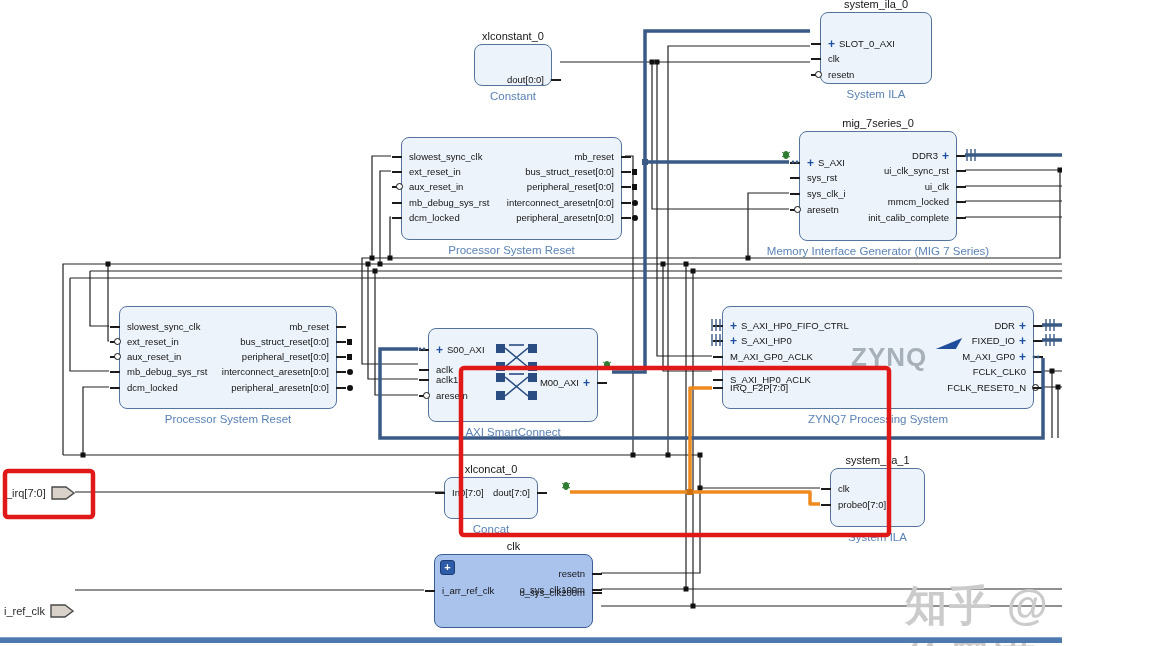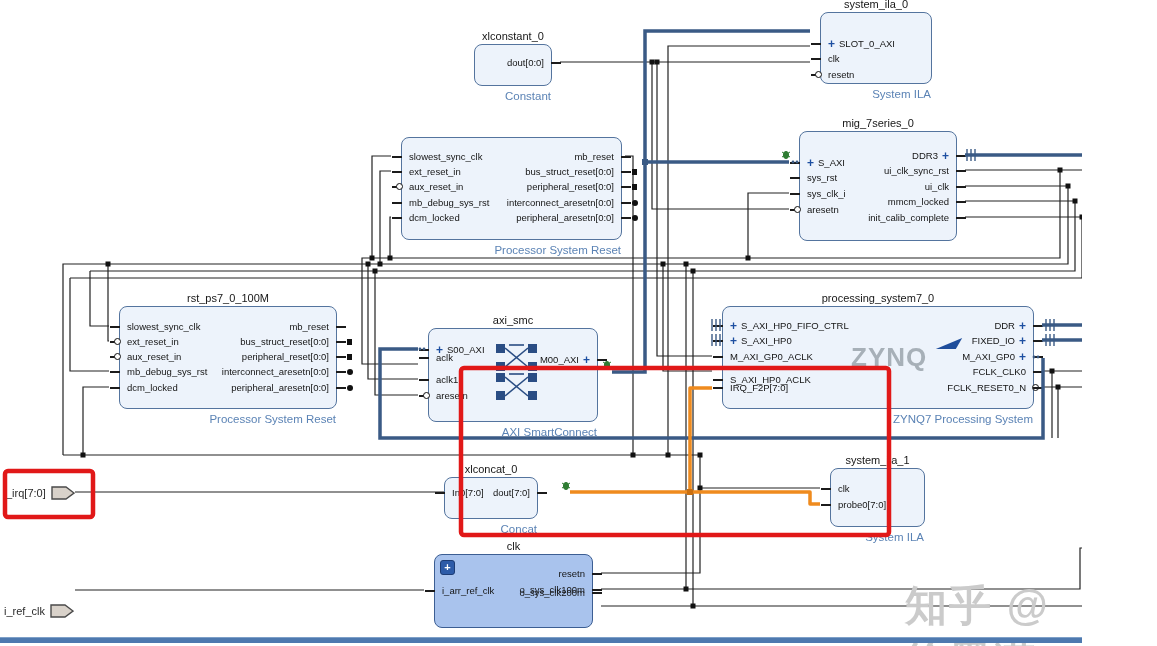--- a/index.html
+++ b/index.html
@@ -1,22 +1,22 @@
 <!DOCTYPE html>
 <html><head>
 <meta charset="utf-8">
 <style>
   html,body{margin:0;padding:0;background:#fff;}
   #canvas{position:relative;width:1062px;height:646px;overflow:hidden;background:#fff;
-          font-family:"Liberation Sans", sans-serif;padding-left:20px;}
+          font-family:"Liberation Sans", sans-serif;}
   svg.layer{position:absolute;left:0;top:0;pointer-events:none;}
   .blk{position:absolute;background:#edf3fb;border:1px solid #54749e;border-radius:8px;}
   .blk.hier{background:#a9c3ed;border-color:#3c5e93;}
   .blk-title{position:absolute;left:-25%;width:150%;text-align:center;top:-15px;font-size:11px;color:#161616;white-space:nowrap;}
-  .blk-type{position:absolute;text-align:right;bottom:-17px;font-size:11.5px;color:#5b83b5;white-space:nowrap;}
+  .blk-type{position:absolute;text-align:center;bottom:-17px;font-size:11.5px;color:#5b83b5;white-space:nowrap;}
   .p{position:absolute;font-size:9.5px;color:#141414;white-space:nowrap;height:10px;line-height:10px;}
   .pl{left:7px;}
   .pr{right:7px;text-align:right;}
   .pl::before{content:"";position:absolute;left:-17px;top:4px;width:10px;height:2px;background:#1b1b1b;}
   .pr::after{content:"";position:absolute;right:-17px;top:4px;width:10px;height:2px;background:#1b1b1b;}
   .pl.lo::after{content:"";position:absolute;left:-13px;top:1px;width:5px;height:5px;border:1.6px solid #111;border-radius:50%;background:#fff;}
   .pr.lo::before{content:"";position:absolute;right:-13px;top:1px;width:5px;height:5px;border:1.6px solid #111;border-radius:50%;background:#fff;}
   .pr.tsq::before{content:"";position:absolute;right:-23px;top:2px;width:5px;height:6px;background:#111;}
   .pr.tc::before{content:"";position:absolute;right:-24px;top:2px;width:6px;height:6px;border-radius:50%;background:#111;}
   .plus::before{content:"+";color:#1d4fa1;font-weight:bold;font-size:12px;margin-right:4px;vertical-align:-1px;}
@@ -105,21 +105,21 @@
   <div class="blk" style="left:820px;top:12px;width:110px;height:70px">
     <div class="blk-title">system_ila_0</div>
     <div class="p pl" style="top:26px"><span class="plus"></span><span>SLOT_0_AXI</span></div>
     <div class="p pl" style="top:41px">clk</div>
     <div class="p pl lo" style="top:57px">resetn</div>
     <div class="blk-type" style="width:100%;left:0">System ILA</div>
   </div>
 
   <div class="blk" style="left:474px;top:44px;width:76px;height:40px">
     <div class="blk-title">xlconstant_0</div>
-    <div class="p pr" style="top:13px">dout[0:0]</div>
+    <div class="p pr" style="top:30px">dout[0:0]</div>
     <div class="blk-type" style="width:100%;left:0">Constant</div>
   </div>
 
   <div class="blk" style="left:401px;top:137px;width:219px;height:101px">
     <div class="p pl" style="top:14px">slowest_sync_clk</div>
     <div class="p pl" style="top:29px">ext_reset_in</div>
     <div class="p pl lo" style="top:44px">aux_reset_in</div>
     <div class="p pl" style="top:60px">mb_debug_sys_rst</div>
     <div class="p pl" style="top:75px">dcm_locked</div>
     <div class="p pr" style="top:14px">mb_reset</div>
@@ -134,44 +134,43 @@
     <div class="blk-title">mig_7series_0</div>
     <div class="p pl" style="top:26px"><span class="plus"></span><span>S_AXI</span></div>
     <div class="p pl" style="top:41px">sys_rst</div>
     <div class="p pl" style="top:57px">sys_clk_i</div>
     <div class="p pl lo" style="top:73px">aresetn</div>
     <div class="p pr" style="top:19px"><span>DDR3</span><span class="plusr"></span></div>
     <div class="p pr" style="top:34px">ui_clk_sync_rst</div>
     <div class="p pr" style="top:50px">ui_clk</div>
     <div class="p pr" style="top:65px">mmcm_locked</div>
     <div class="p pr" style="top:81px">init_calib_complete</div>
+    <div class="blk-type" style="width:180%;left:-40%">Memory Interface Generator (MIG 7 Series)</div>
   </div>
 
   <div class="blk" style="left:119px;top:306px;width:216px;height:101px">
-    <div class="blk-title">rst_ps7_0_100M</div>
     <div class="p pl" style="top:15px">slowest_sync_clk</div>
     <div class="p pl lo" style="top:30px">ext_reset_in</div>
     <div class="p pl lo" style="top:45px">aux_reset_in</div>
     <div class="p pl" style="top:60px">mb_debug_sys_rst</div>
     <div class="p pl" style="top:76px">dcm_locked</div>
     <div class="p pr" style="top:15px">mb_reset</div>
     <div class="p pr tsq" style="top:30px">bus_struct_reset[0:0]</div>
     <div class="p pr tsq" style="top:45px">peripheral_reset[0:0]</div>
     <div class="p pr tc" style="top:60px">interconnect_aresetn[0:0]</div>
     <div class="p pr tc" style="top:76px">peripheral_aresetn[0:0]</div>
     <div class="blk-type" style="width:100%;left:0">Processor System Reset</div>
   </div>
 
   <div class="blk" style="left:428px;top:328px;width:168px;height:92px">
-    <div class="blk-title">axi_smc</div>
     <div class="p pl" style="top:16px"><span class="plus"></span><span>S00_AXI</span></div>
-    <div class="p pl" style="top:24px">aclk</div>
+    <div class="p pl" style="top:36px">aclk</div>
     <div class="p pl" style="top:46px">aclk1</div>
     <div class="p pl lo" style="top:62px">aresetn</div>
-    <div class="p pr" style="top:26px"><span>M00_AXI</span><span class="plusr"></span></div>
+    <div class="p pr" style="top:49px"><span>M00_AXI</span><span class="plusr"></span></div>
     <svg width="44" height="58" style="position:absolute;left:66px;top:14px">
       <g fill="#2a4d84">
           <rect x="1" y="1" width="9" height="9"></rect>
           <rect x="33" y="1" width="9" height="9"></rect>
           <rect x="1" y="19" width="9" height="9"></rect>
           <rect x="33" y="19" width="9" height="9"></rect>
       <rect x="1" y="30" width="9" height="9"></rect>
           <rect x="33" y="30" width="9" height="9"></rect>
           <rect x="1" y="48" width="9" height="9"></rect>
           <rect x="33" y="48" width="9" height="9"></rect>
@@ -182,21 +181,20 @@
           <line x1="14" y1="2" x2="29" y2="2"></line>
       <line x1="10" y1="34" x2="33" y2="53"></line>
           <line x1="10" y1="53" x2="33" y2="34"></line>
           <line x1="14" y1="31" x2="29" y2="31"></line>
         </g>
     </svg>
     <div class="blk-type" style="width:100%;left:0">AXI SmartConnect</div>
   </div>
 
   <div class="blk" style="left:722px;top:306px;width:310px;height:101px">
-    <div class="blk-title">processing_system7_0</div>
     <div class="p pl" style="top:14px"><span class="plus"></span><span>S_AXI_HP0_FIFO_CTRL</span></div>
     <div class="p pl" style="top:29px"><span class="plus"></span><span>S_AXI_HP0</span></div>
     <div class="p pl" style="top:45px">M_AXI_GP0_ACLK</div>
     <div class="p pl" style="top:68px">S_AXI_HP0_ACLK</div>
     <div class="p pl" style="top:76px">IRQ_F2P[7:0]</div>
     <div class="p pr" style="top:14px"><span>DDR</span><span class="plusr"></span></div>
     <div class="p pr" style="top:29px"><span>FIXED_IO</span><span class="plusr"></span></div>
     <div class="p pr" style="top:45px"><span>M_AXI_GP0</span><span class="plusr"></span></div>
     <div class="p pr" style="top:60px">FCLK_CLK0</div>
     <div class="p pr lo" style="top:76px">FCLK_RESET0_N</div>

